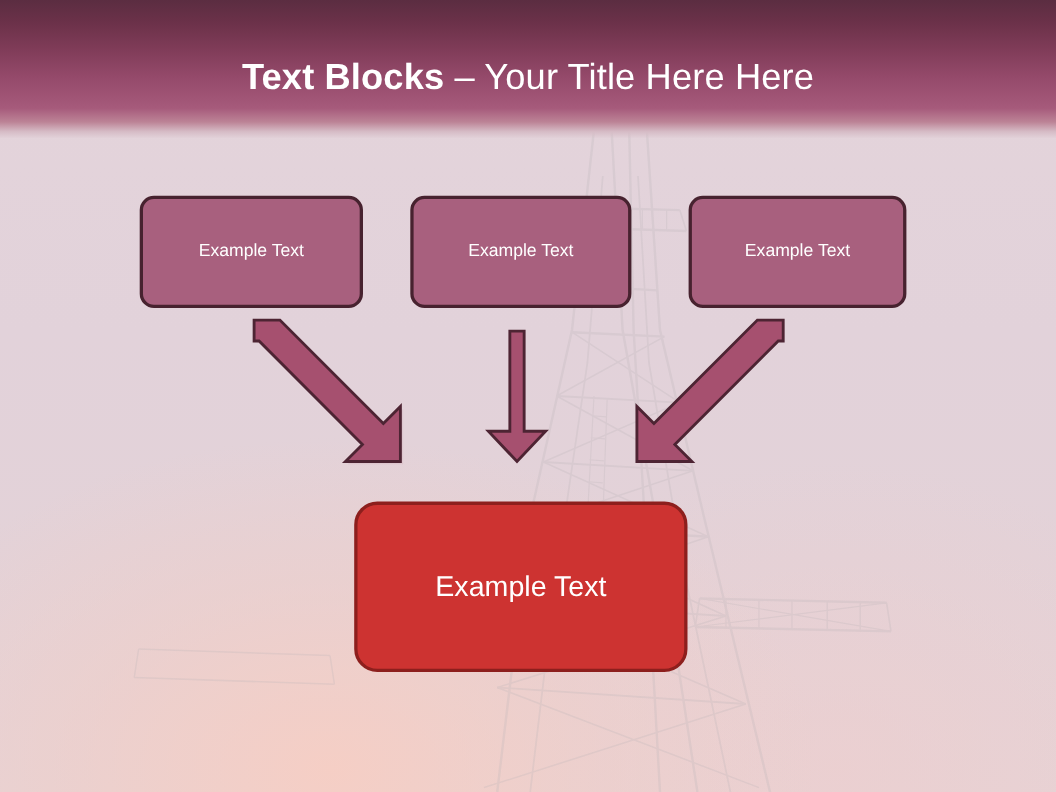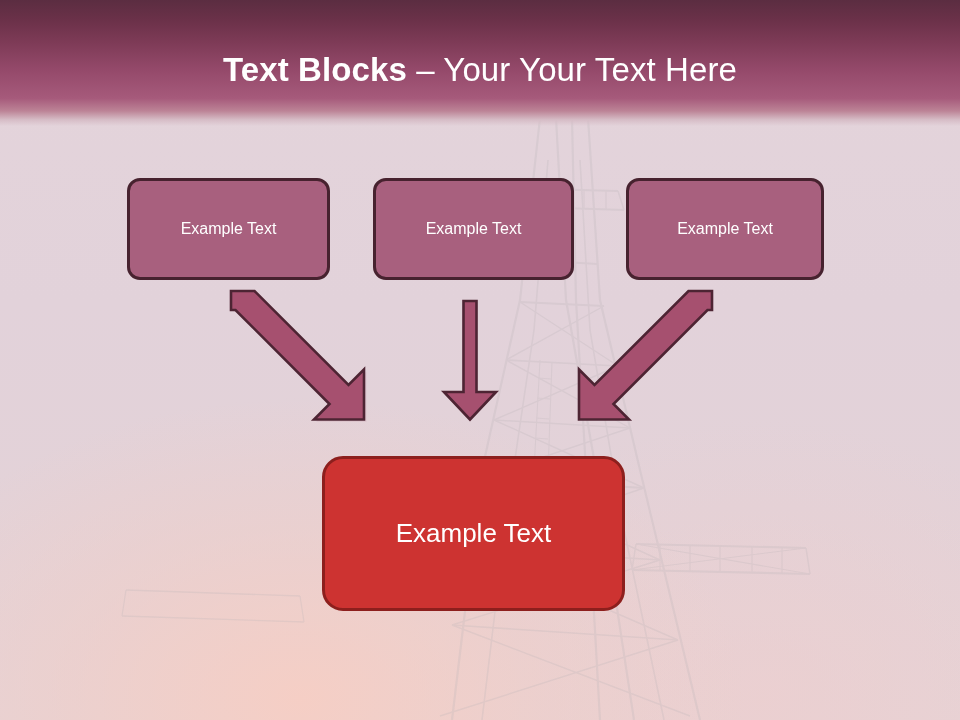--- a/index.html
+++ b/index.html
@@ -160,21 +160,21 @@
 
       <path d="M556 118 L556 96 M572 118 L572 96 M556 100 L572 100" stroke-width="1.4"></path>
 
       <path d="M540 360 L534 470 M552 362 L548 472" stroke-width="1.1"></path>
       <path d="M538 378 L551 379 M537 398 L550 399 M536 418 L549 419 M535 438 L548 439 M534 458 L547 459" stroke-width="1"></path>
     </g>
   </svg>
 
   <div class="header-band"></div>
   <div class="header-title">
-    <span class="strong">Text Blocks</span><span class="light"> – </span><span class="light">Your Your Text Here</span>
+    <span class="strong">Text Blocks</span><span class="light"> – </span><span class="light">Your Title Here Here</span>
   </div>
 
   <div class="tbox" id="tbox1">
     <span>Example Text</span>
   </div>
   <div class="tbox" id="tbox2">
     <span>Example Text</span>
   </div>
   <div class="tbox" id="tbox3">
     <span>Example Text</span>

